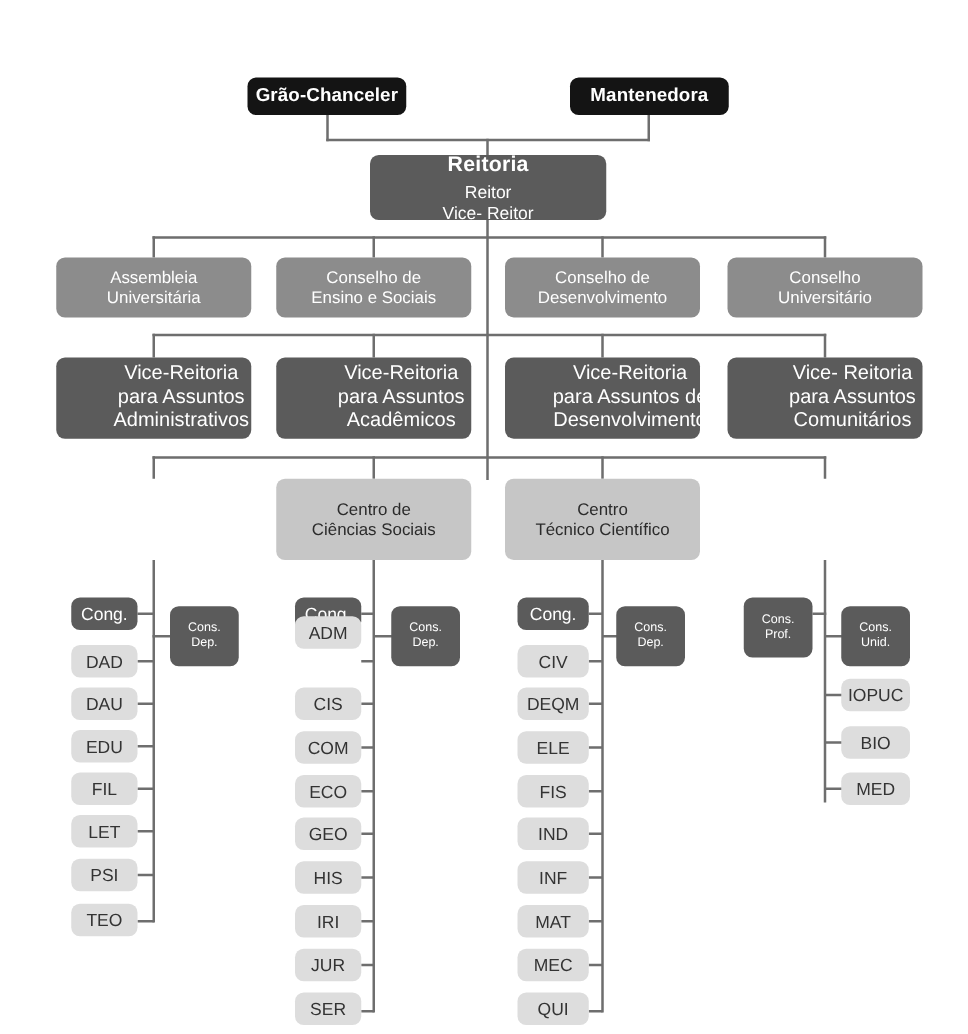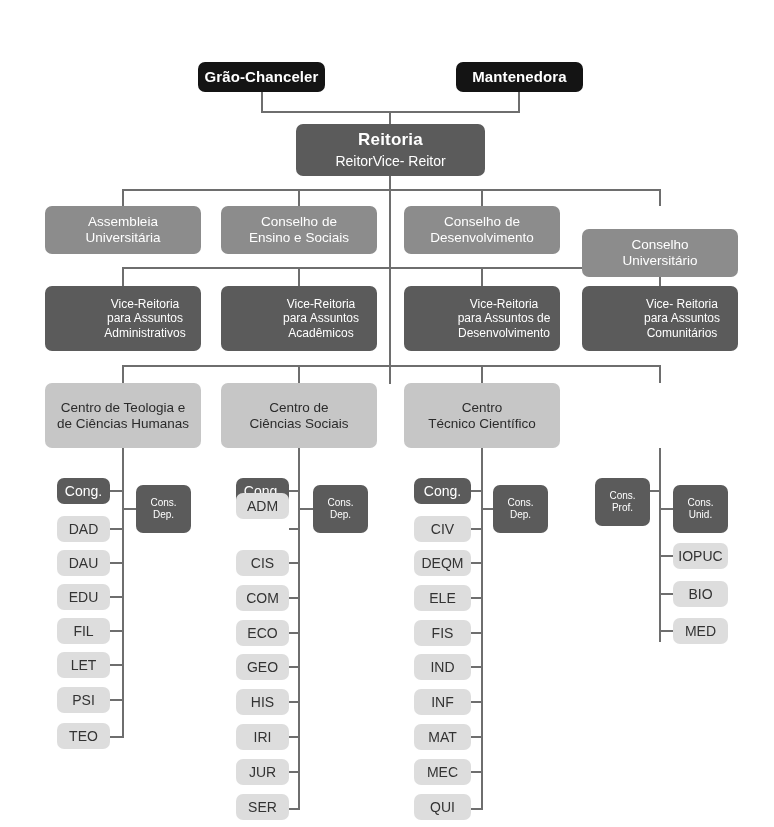--- a/index.html
+++ b/index.html
@@ -44,32 +44,33 @@
     z-index:1;
   }
   .vline{width:2px;}
   .hline{height:2px;}
 
   
   .t-top{font-size:15px;letter-spacing:.1px;}
   .t-reitoria-title{font-size:17px;font-weight:bold;letter-spacing:.2px;}
   .t-reitoria-sub{font-size:14px;}
   .t-council{font-size:13.5px;}
-  .t-vice{font-size:12px;padding-left:44px;}
+  .t-vice{font-size:16px;padding-left:44px;}
   .t-centro{font-size:13.5px;}
   .t-dept{font-size:14px;}
   .t-cons{font-size:10px;}
 
   .reitoria-sub-row{
     display:flex;
     width:100%;
-    justify-content:center;
+    justify-content:flex-start;
     padding:0 10px;
     box-sizing:border-box;
     margin-top:3px;
+    flex-direction:column;
   }
 </style>
 </head>
 <body>
 
 <div id="chart">
 
   <div class="box tone-black t-top" style="left:456px;top:62px;width:127px;height:30px;">
     <span>Mantenedora</span>
   </div>
@@ -104,21 +105,21 @@
     <span>Universitária</span>
   </div>
   <div class="box tone-mid t-council" style="left:221px;top:206px;width:156px;height:48px;">
     <span>Conselho de</span>
     <span>Ensino e  Sociais</span>
   </div>
   <div class="box tone-mid t-council" style="left:404px;top:206px;width:156px;height:48px;">
     <span>Conselho de</span>
     <span>Desenvolvimento</span>
   </div>
-  <div class="box tone-mid t-council" style="left:582px;top:206px;width:156px;height:48px;margin-top:23px;">
+  <div class="box tone-mid t-council" style="left:582px;top:206px;width:156px;height:48px;">
     <span>Conselho</span>
     <span>Universitário</span>
   </div>
 
   <div class="line hline" style="left:122px;top:267px;width:539px;height:2px;"></div>
   <div class="line vline" style="left:122px;top:267px;width:2px;height:19px;"></div>
   <div class="line vline" style="left:298px;top:267px;width:2px;height:19px;"></div>
   <div class="line vline" style="left:481px;top:267px;width:2px;height:19px;"></div>
   <div class="line vline" style="left:659px;top:267px;width:2px;height:19px;"></div>
 
@@ -142,24 +143,20 @@
     <span>para  Assuntos</span>
     <span>Comunitários</span>
   </div>
 
   <div class="line hline" style="left:122px;top:365px;width:539px;height:2px;"></div>
   <div class="line vline" style="left:122px;top:365px;width:2px;height:18px;"></div>
   <div class="line vline" style="left:298px;top:365px;width:2px;height:18px;"></div>
   <div class="line vline" style="left:481px;top:365px;width:2px;height:18px;"></div>
   <div class="line vline" style="left:659px;top:365px;width:2px;height:18px;"></div>
 
-  <div class="box tone-light t-centro" style="left:45px;top:383px;width:156px;height:65px;">
-    <span>Centro de Teologia e</span>
-    <span>de Ciências Humanas</span>
-  </div>
   <div class="box tone-light t-centro" style="left:221px;top:383px;width:156px;height:65px;">
     <span>Centro de</span>
     <span>Ciências Sociais</span>
   </div>
   <div class="box tone-light t-centro" style="left:404px;top:383px;width:156px;height:65px;">
     <span>Centro</span>
     <span>Técnico Científico</span>
   </div>
 
   <div class="line vline" style="left:122px;top:448px;width:2px;height:290px;"></div>

